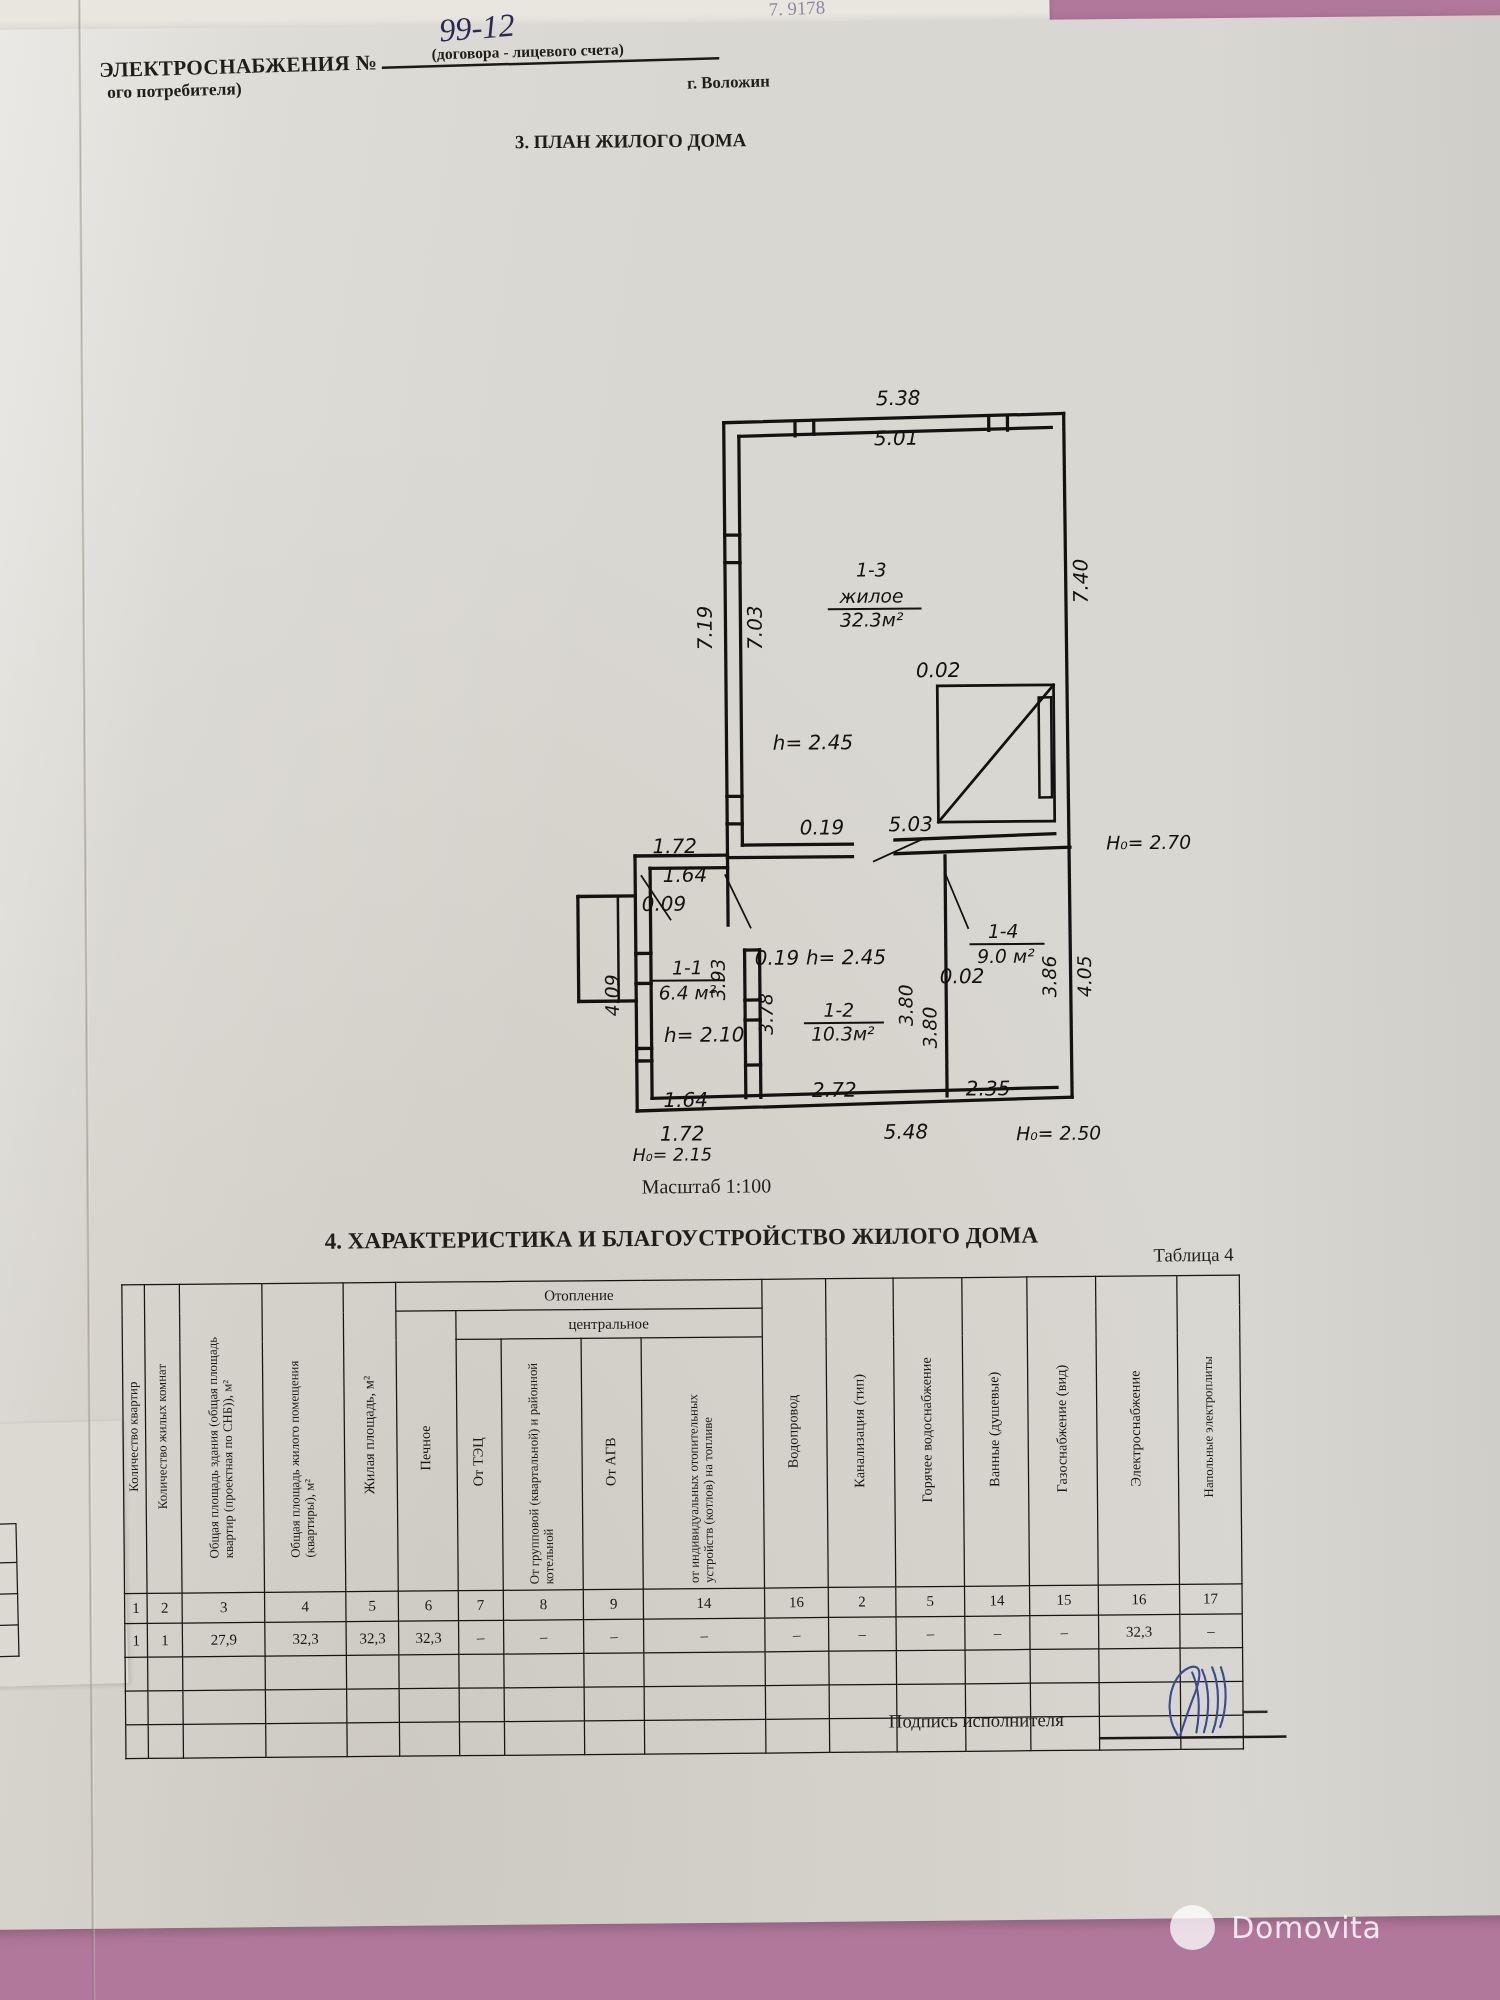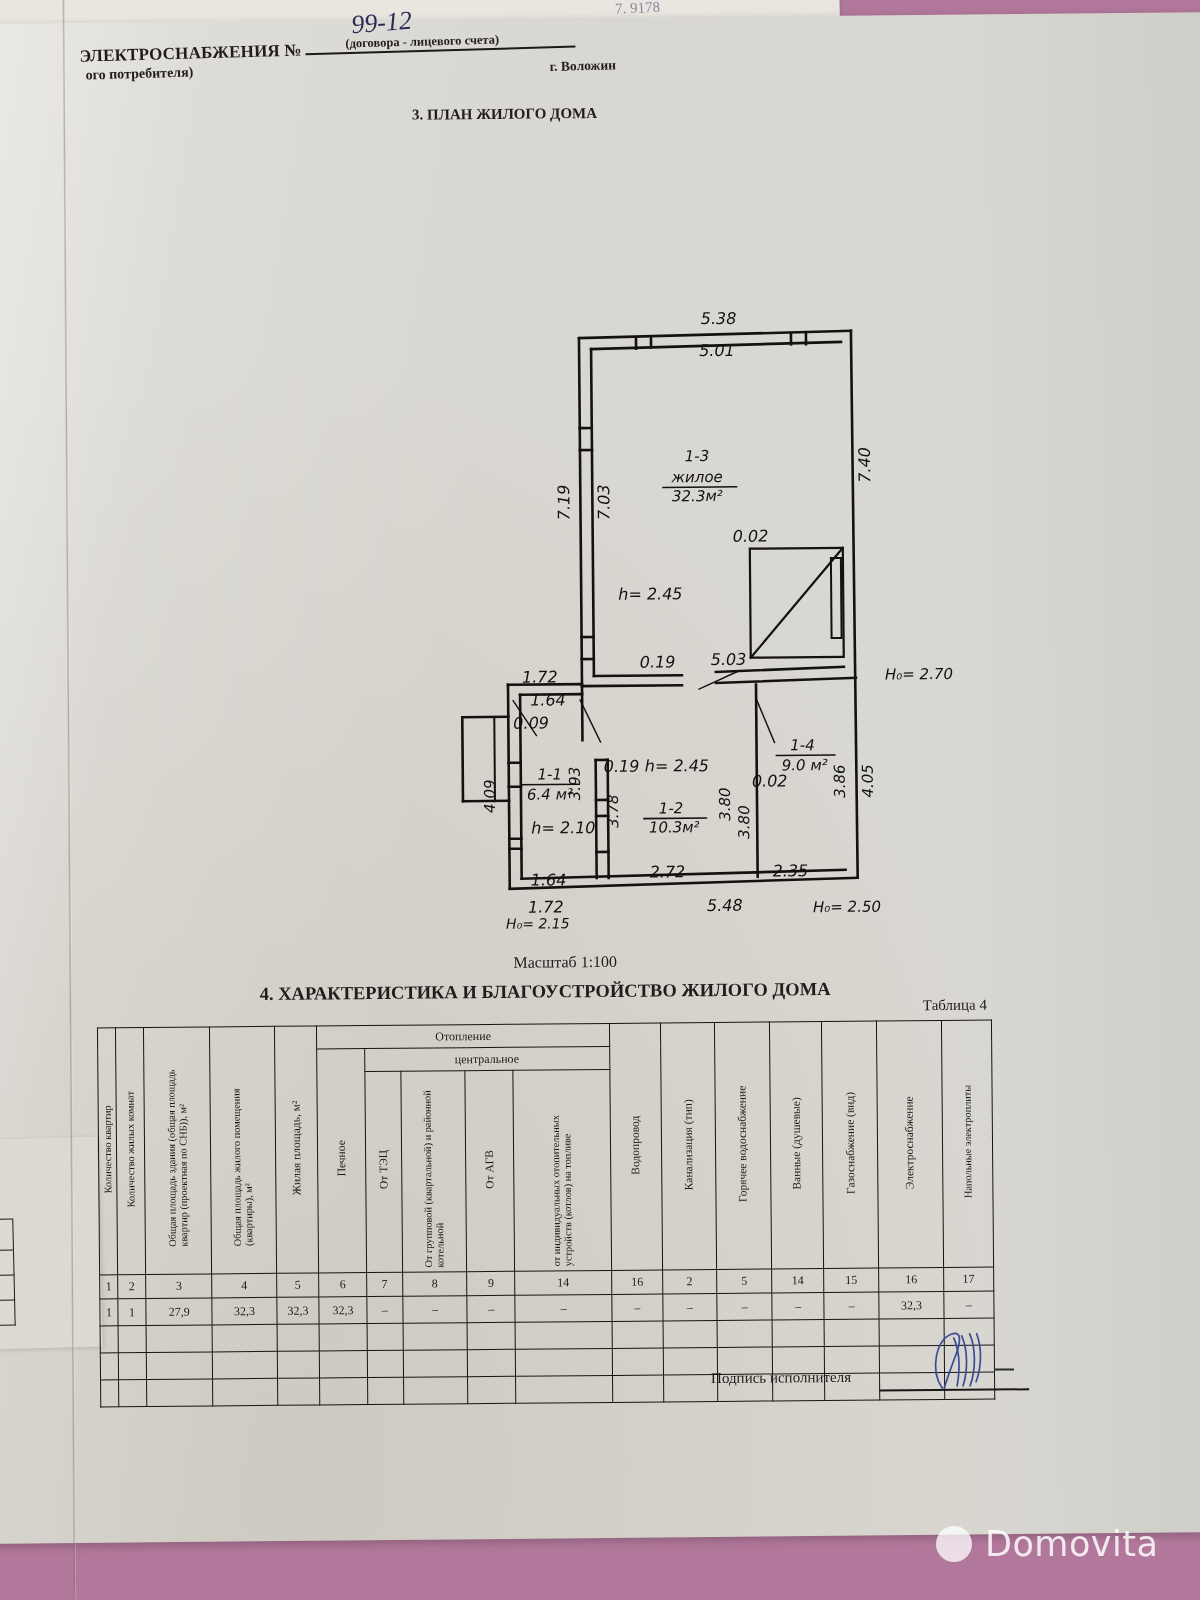--- a/index.html
+++ b/index.html
@@ -55,21 +55,21 @@
   #hdr-num{left:358px;top:6px;font-size:26px;color:#2a2a55;font-family:"Liberation Serif",serif;font-style:italic;transform:rotate(-4deg);}
   #hdr-city{left:556px;top:58px;font-size:13.5px;font-weight:bold;transform:rotate(-1deg);}
   #hdr-stamp{left:622px;top:0px;font-size:15px;color:#3a3a6a;opacity:.55;transform:rotate(-2deg);}
 
   #sec3{left:418px;top:105px;font-size:15px;font-weight:bold;}
 
   
   #plan{position:absolute;left:0;top:0;width:1200px;height:1000px;}
 
   
-  #scale{left:512px;top:941px;font-size:16px;margin-top:12px;}
+  #scale{left:512px;top:941px;font-size:16px;}
 
   
   #sec4{left:258px;top:981px;font-size:18.5px;font-weight:bold;}
   #tbl-cap{left:921px;top:1000px;font-size:15px;}
 
   
   #tbl{position:absolute;left:95px;top:1023px;width:895px;height:310px;}
   #tbl table{border-collapse:collapse;width:895px;height:310px;table-layout:fixed;}
   #tbl td,#tbl th{
     border:1.6px solid #17150f;padding:0;margin:0;
@@ -96,21 +96,21 @@
 
   
   #lt{position:absolute;left:-152px;top:1208px;width:190px;transform:rotate(-1.3deg);}
   #lt .bx{position:absolute;left:0px;top:12px;width:165px;height:128px;}
   #lt .bx div{border:1.5px solid #1c1a16;border-top:none;height:24px;}
   #lt .bx div:first-child{border-top:1.5px solid #1c1a16;height:30px;}
 
   
   #wm{position:absolute;left:936px;top:1524px;display:flex;align-items:center;gap:13px;opacity:.92;}
   #wm .dot{width:36px;height:36px;border-radius:50%;background:rgba(255,255,255,.82);}
-  #wm .wt{font-family:"DejaVu Sans",sans-serif;font-size:35px;color:rgba(255,255,255,.9);letter-spacing:.5px;}
+  #wm .wt{font-family:"DejaVu Sans",sans-serif;font-size:24px;color:rgba(255,255,255,.9);letter-spacing:.5px;}
 </style>
 </head>
 <body>
 
 <div id="stage">
   <div class="sheet-back"></div>
   <div class="sheet-main"></div>
   <div class="sheet-left"></div>
   <div class="fold"></div>
 

